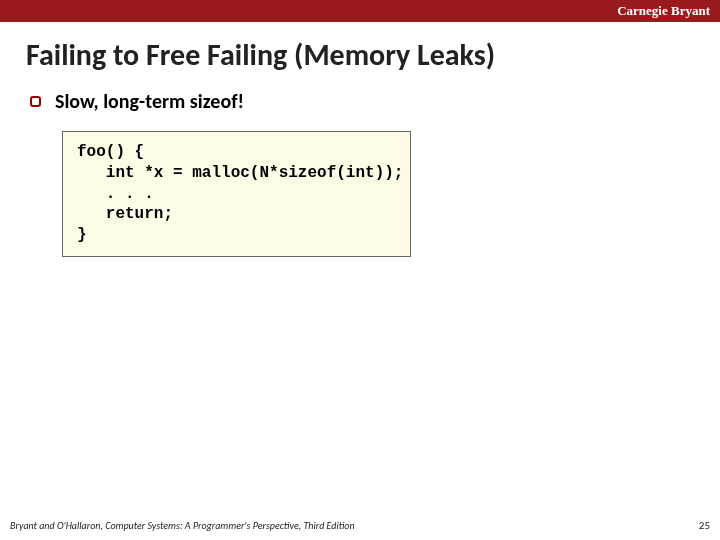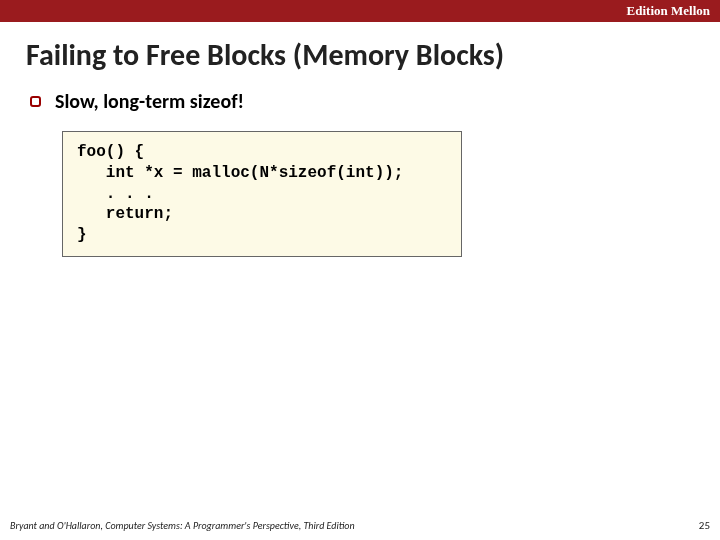--- a/index.html
+++ b/index.html
@@ -22,45 +22,45 @@
     display: flex; align-items: center; padding-left: 30px; margin-bottom: 18px;
   }
   .bullet-icon {
     width: 11px; height: 11px; border: 2px solid #990000; border-radius: 3px;
     margin-right: 14px; flex-shrink: 0;
   }
   .bullet-text {
     font-family: Calibri, Arial, sans-serif; font-weight: bold; font-size: 20px; color: #000;
   }
   .codebox {
-    margin-left: 62px; width: 400px; background: #fdfae6;
+    margin-left: 62px; width: 349px; background: #fdfae6;
     border: 1px solid #666; padding: 10px 14px 10px 14px;
   }
   .codebox pre {
     font-family: "Courier New", monospace; font-size: 16px; font-weight: bold;
     color: #000; line-height: 1.3; white-space: pre;
   }
   .footer {
     position: absolute; bottom: 8px; left: 10px; right: 10px;
     display: flex; justify-content: space-between; align-items: flex-start;
     font-family: Calibri, Arial, sans-serif; font-size: 10px; color: #222;
   }
   .footer-left { font-style: italic; }
   .footer-right { font-size: 11px; }
 </style>
 </head>
 <body>
 
 <div class="slide">
 
   <div class="topbar">
-    <span class="topbar-label">Edition Mellon</span>
+    <span class="topbar-label">Carnegie Bryant</span>
   </div>
 
-  <h1 class="title">Failing to Free Blocks (Memory Blocks)</h1>
+  <h1 class="title">Failing to Free Failing (Memory Leaks)</h1>
 
   <div class="bullet-row">
     <span class="bullet-icon"></span>
     <span class="bullet-text">Slow, long-term sizeof!</span>
   </div>
 
   <div class="codebox">
     <pre>foo() {
    int *x = malloc(N*sizeof(int));
    . . .

